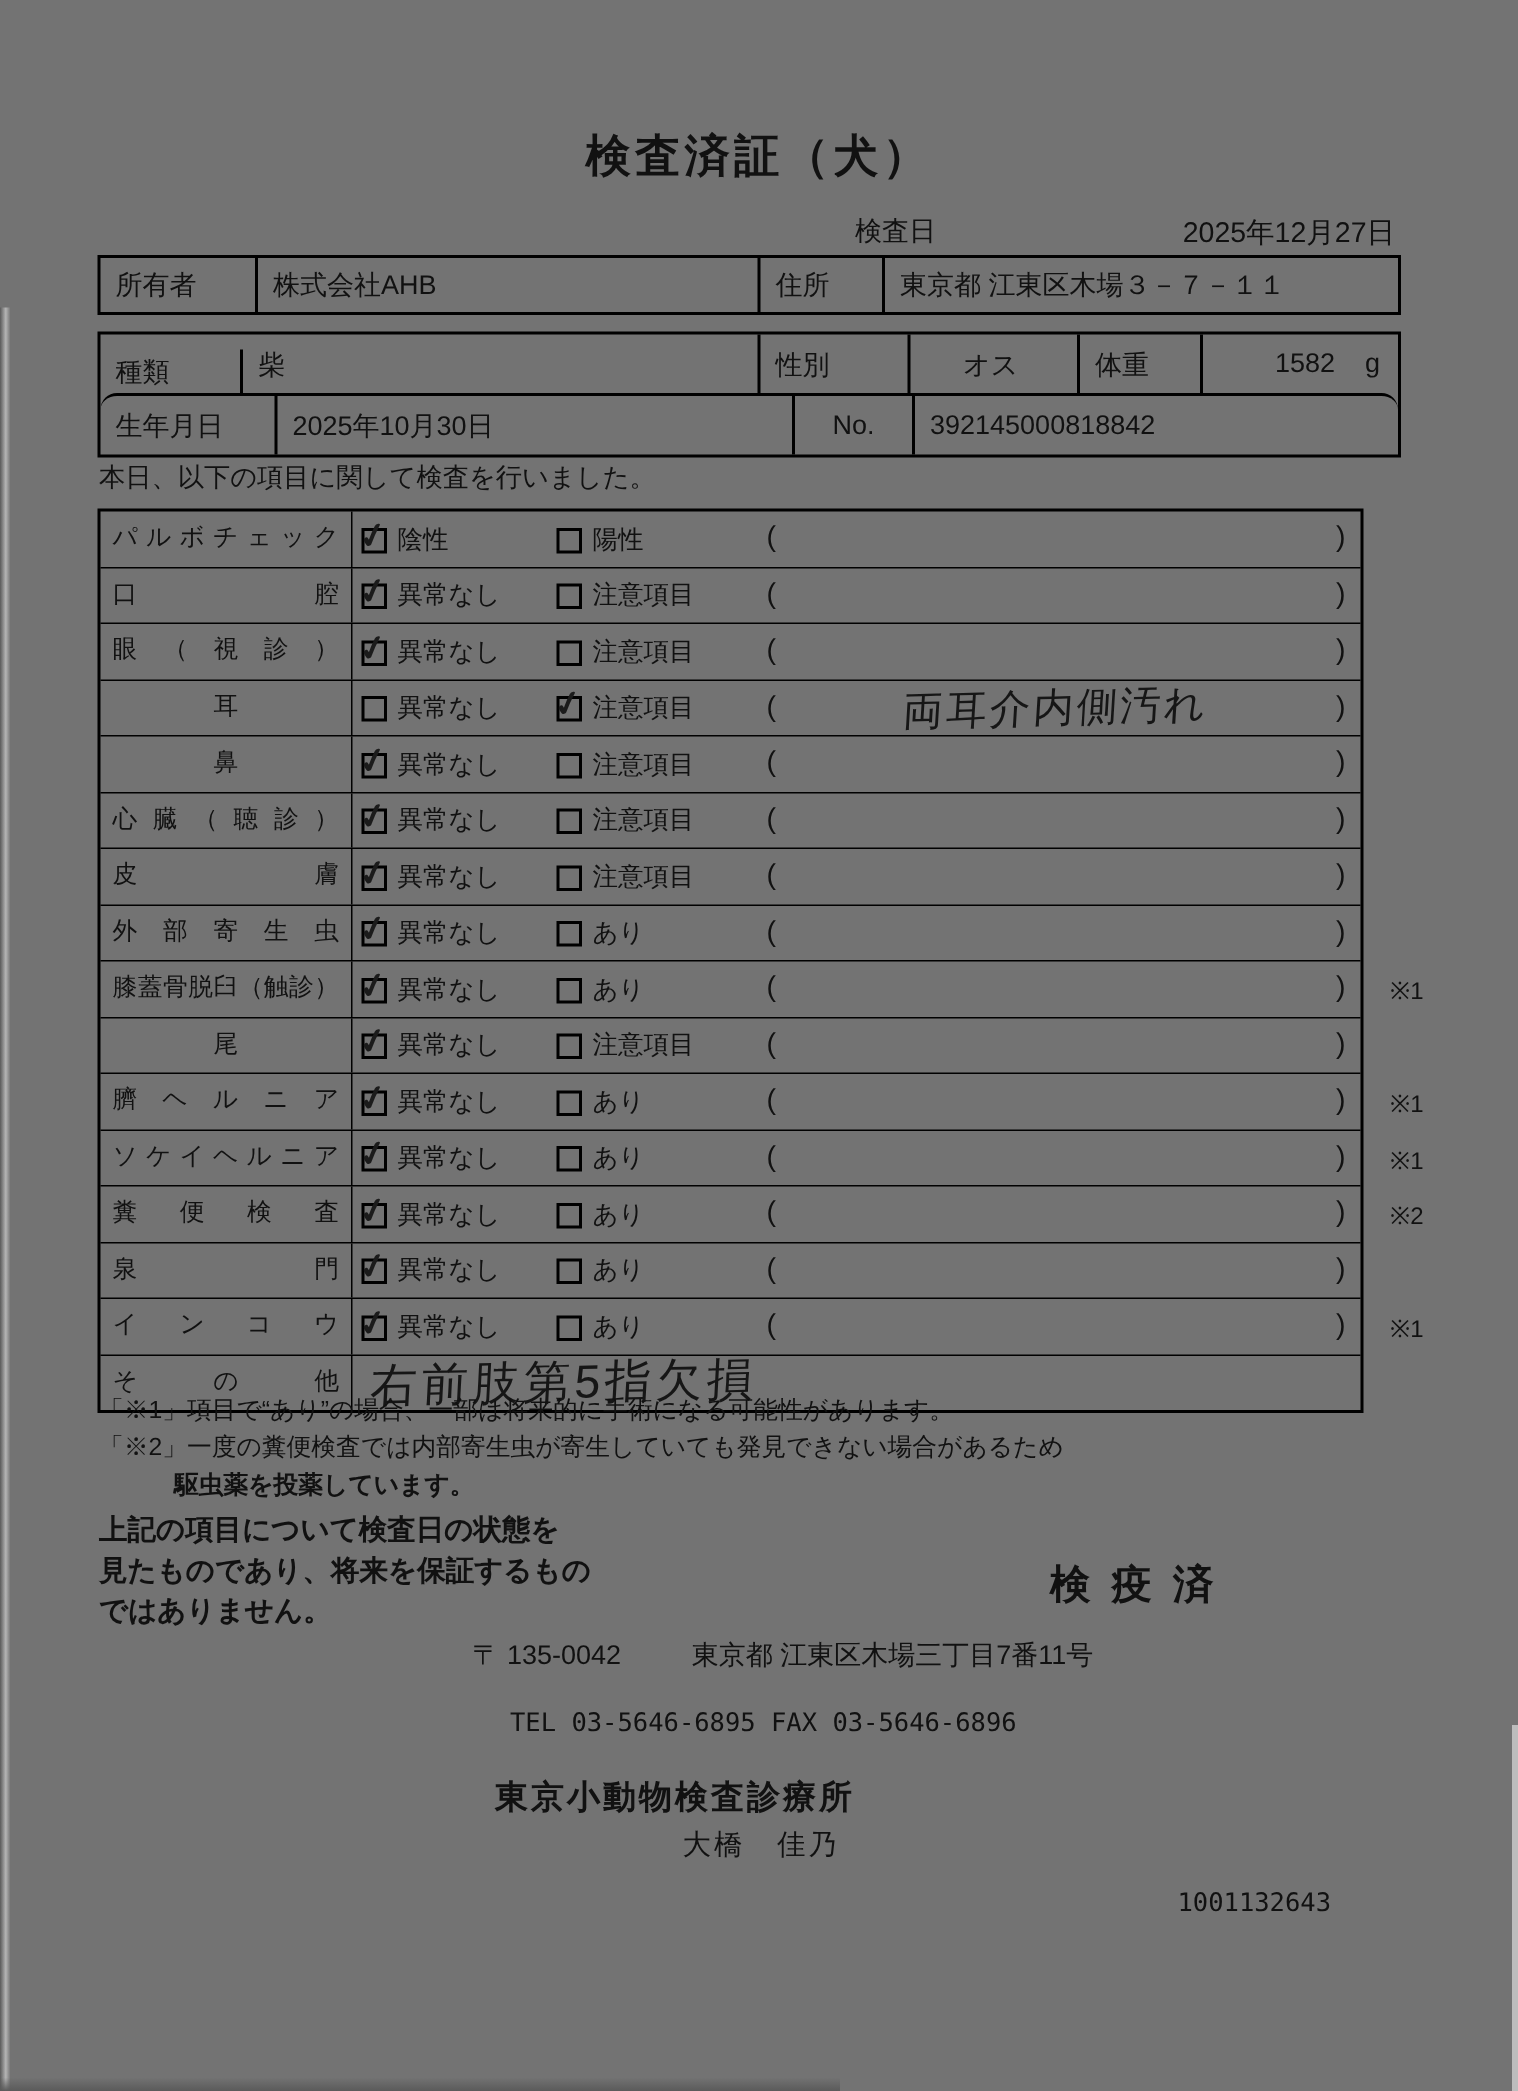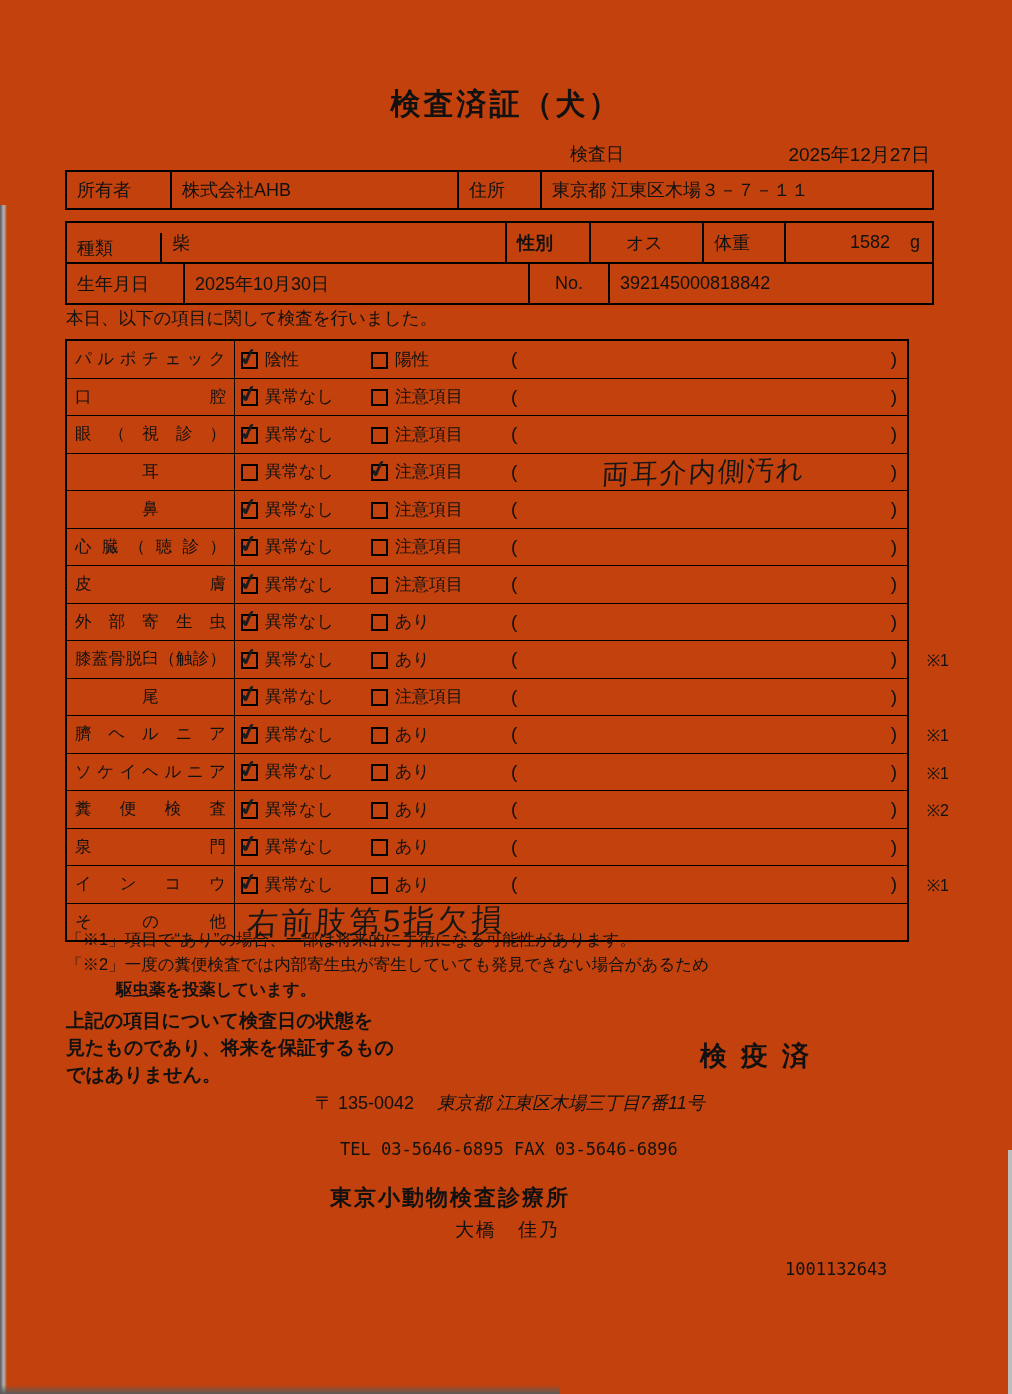--- a/index.html
+++ b/index.html
@@ -1,34 +1,34 @@
 <!DOCTYPE html>
 <html><head>
 <meta charset="utf-8">
 <style>
   html,body{margin:0;padding:0;background:#e8e8e8;}
   .page{
-    position:relative;width:1012px;height:1394px;background:#c2410c;
+    position:relative;width:1012px;height:1394px;background:#737373;
     font-family:"Liberation Sans", sans-serif;color:#111;overflow:hidden;
   }
   
   .scan-left{position:absolute;left:0;top:205px;width:7px;height:1189px;
     background:linear-gradient(90deg,#5a5a5a 0%,#b5b5b5 55%,rgba(255,255,255,0) 100%);}
   .scan-bottom{position:absolute;left:0;bottom:0;width:560px;height:9px;
     background:linear-gradient(0deg,#5a5a5a,rgba(255,255,255,0));}
   .scan-right{position:absolute;right:0;top:1150px;width:4px;height:244px;background:#bdbdbd;}
 
   .abs{position:absolute;}
   .title{top:84px;left:0;width:1012px;text-align:center;font-size:30px;font-weight:bold;letter-spacing:3px;}
   .date-label{top:142px;left:570px;font-size:18px;}
   .date-value{top:142px;right:82px;font-size:19px;}
 
   
   .btable{position:absolute;left:65px;width:865px;border:2px solid #000;box-sizing:content-box;}
-  .brow{display:flex;align-items:stretch;}
+  .brow{display:flex;align-items:stretch;border-radius:11px;}
   .brow + .brow{border-top:2px solid #000;}
   .bcell{display:flex;align-items:center;padding:0 10px;box-sizing:border-box;border-right:2px solid #000;font-size:18px;white-space:nowrap;overflow:visible;}
   .bcell.last{border-right:none;}
   .owner-table{top:170px;}
   .owner-table .brow{height:36px;}
   .info-table{top:221px;}
   .info-table .brow{height:39px;}
   .bcell.center{justify-content:center;padding:16px 4px;}
   .bcell.weight{justify-content:flex-end;gap:20px;padding-right:12px;}
 
@@ -60,52 +60,52 @@
     transform:rotate(-1deg) skewX(-4deg);line-height:34px;white-space:nowrap;}
 
   .note-line{left:66px;font-size:16.5px;white-space:nowrap;}
   .note1{top:929px;}
   .note2{top:954px;}
   .note2b{top:979px;left:116px;font-weight:bold;}
   .disclaimer{top:1007px;left:66px;font-size:19px;font-weight:bold;line-height:27px;}
   .stamp{top:1038px;left:700px;font-size:27px;font-weight:bold;letter-spacing:14px;white-space:nowrap;}
 
   .postal-line{top:1091px;left:315px;font-size:18px;white-space:nowrap;}
-  .postal-line .addr{margin-left:18px;font-style:italic;}
+  .postal-line .addr{margin-left:42px;}
   .tel-line{top:1139px;left:340px;font-size:17px;font-family:"DejaVu Sans Mono", monospace;white-space:nowrap;}
   .clinic{top:1183px;left:330px;font-size:22px;font-weight:600;letter-spacing:2px;white-space:nowrap;}
   .vet{top:1217px;left:455px;font-size:19px;letter-spacing:2px;white-space:nowrap;}
   .serial{top:1259px;left:785px;font-size:17px;font-family:"DejaVu Sans Mono", monospace;}
 </style>
 </head>
 <body>
 
 <div class="page">
   <div class="scan-left"></div>
   <div class="scan-bottom"></div>
   <div class="scan-right"></div>
 
   <div class="abs title">検査済証（犬）</div>
   <div class="abs date-label">検査日</div>
   <div class="abs date-value">2025年12月27日</div>
 
   <div class="btable owner-table">
     <div class="brow">
       <div class="bcell" style="width:105px;">所有者</div>
-      <div class="bcell" style="width:287px;">株式会社AHB</div>
+      <div class="bcell" style="width:335px;">株式会社AHB</div>
       <div class="bcell" style="width:83px;">住所</div>
       <div class="bcell last" style="flex:1;">東京都 江東区木場３－７－１１</div>
     </div>
   </div>
 
   <div class="btable info-table">
     <div class="brow">
       <div class="bcell" style="width:95px;margin-top:10px;">種類</div>
       <div class="bcell" style="width:345px;">柴</div>
-      <div class="bcell" style="width:84px;font-weight:bold;">性別</div>
+      <div class="bcell" style="width:100px;">性別</div>
       <div class="bcell" style="width:113px;padding-left:35px;">オス</div>
       <div class="bcell" style="width:82px;">体重</div>
       <div class="bcell last weight" style="flex:1;">
         <span>1582</span>
         <span>g</span>
       </div>
     </div>
     <div class="brow">
       <div class="bcell" style="width:118px;">生年月日</div>
       <div class="bcell" style="width:345px;">2025年10月30日</div>

